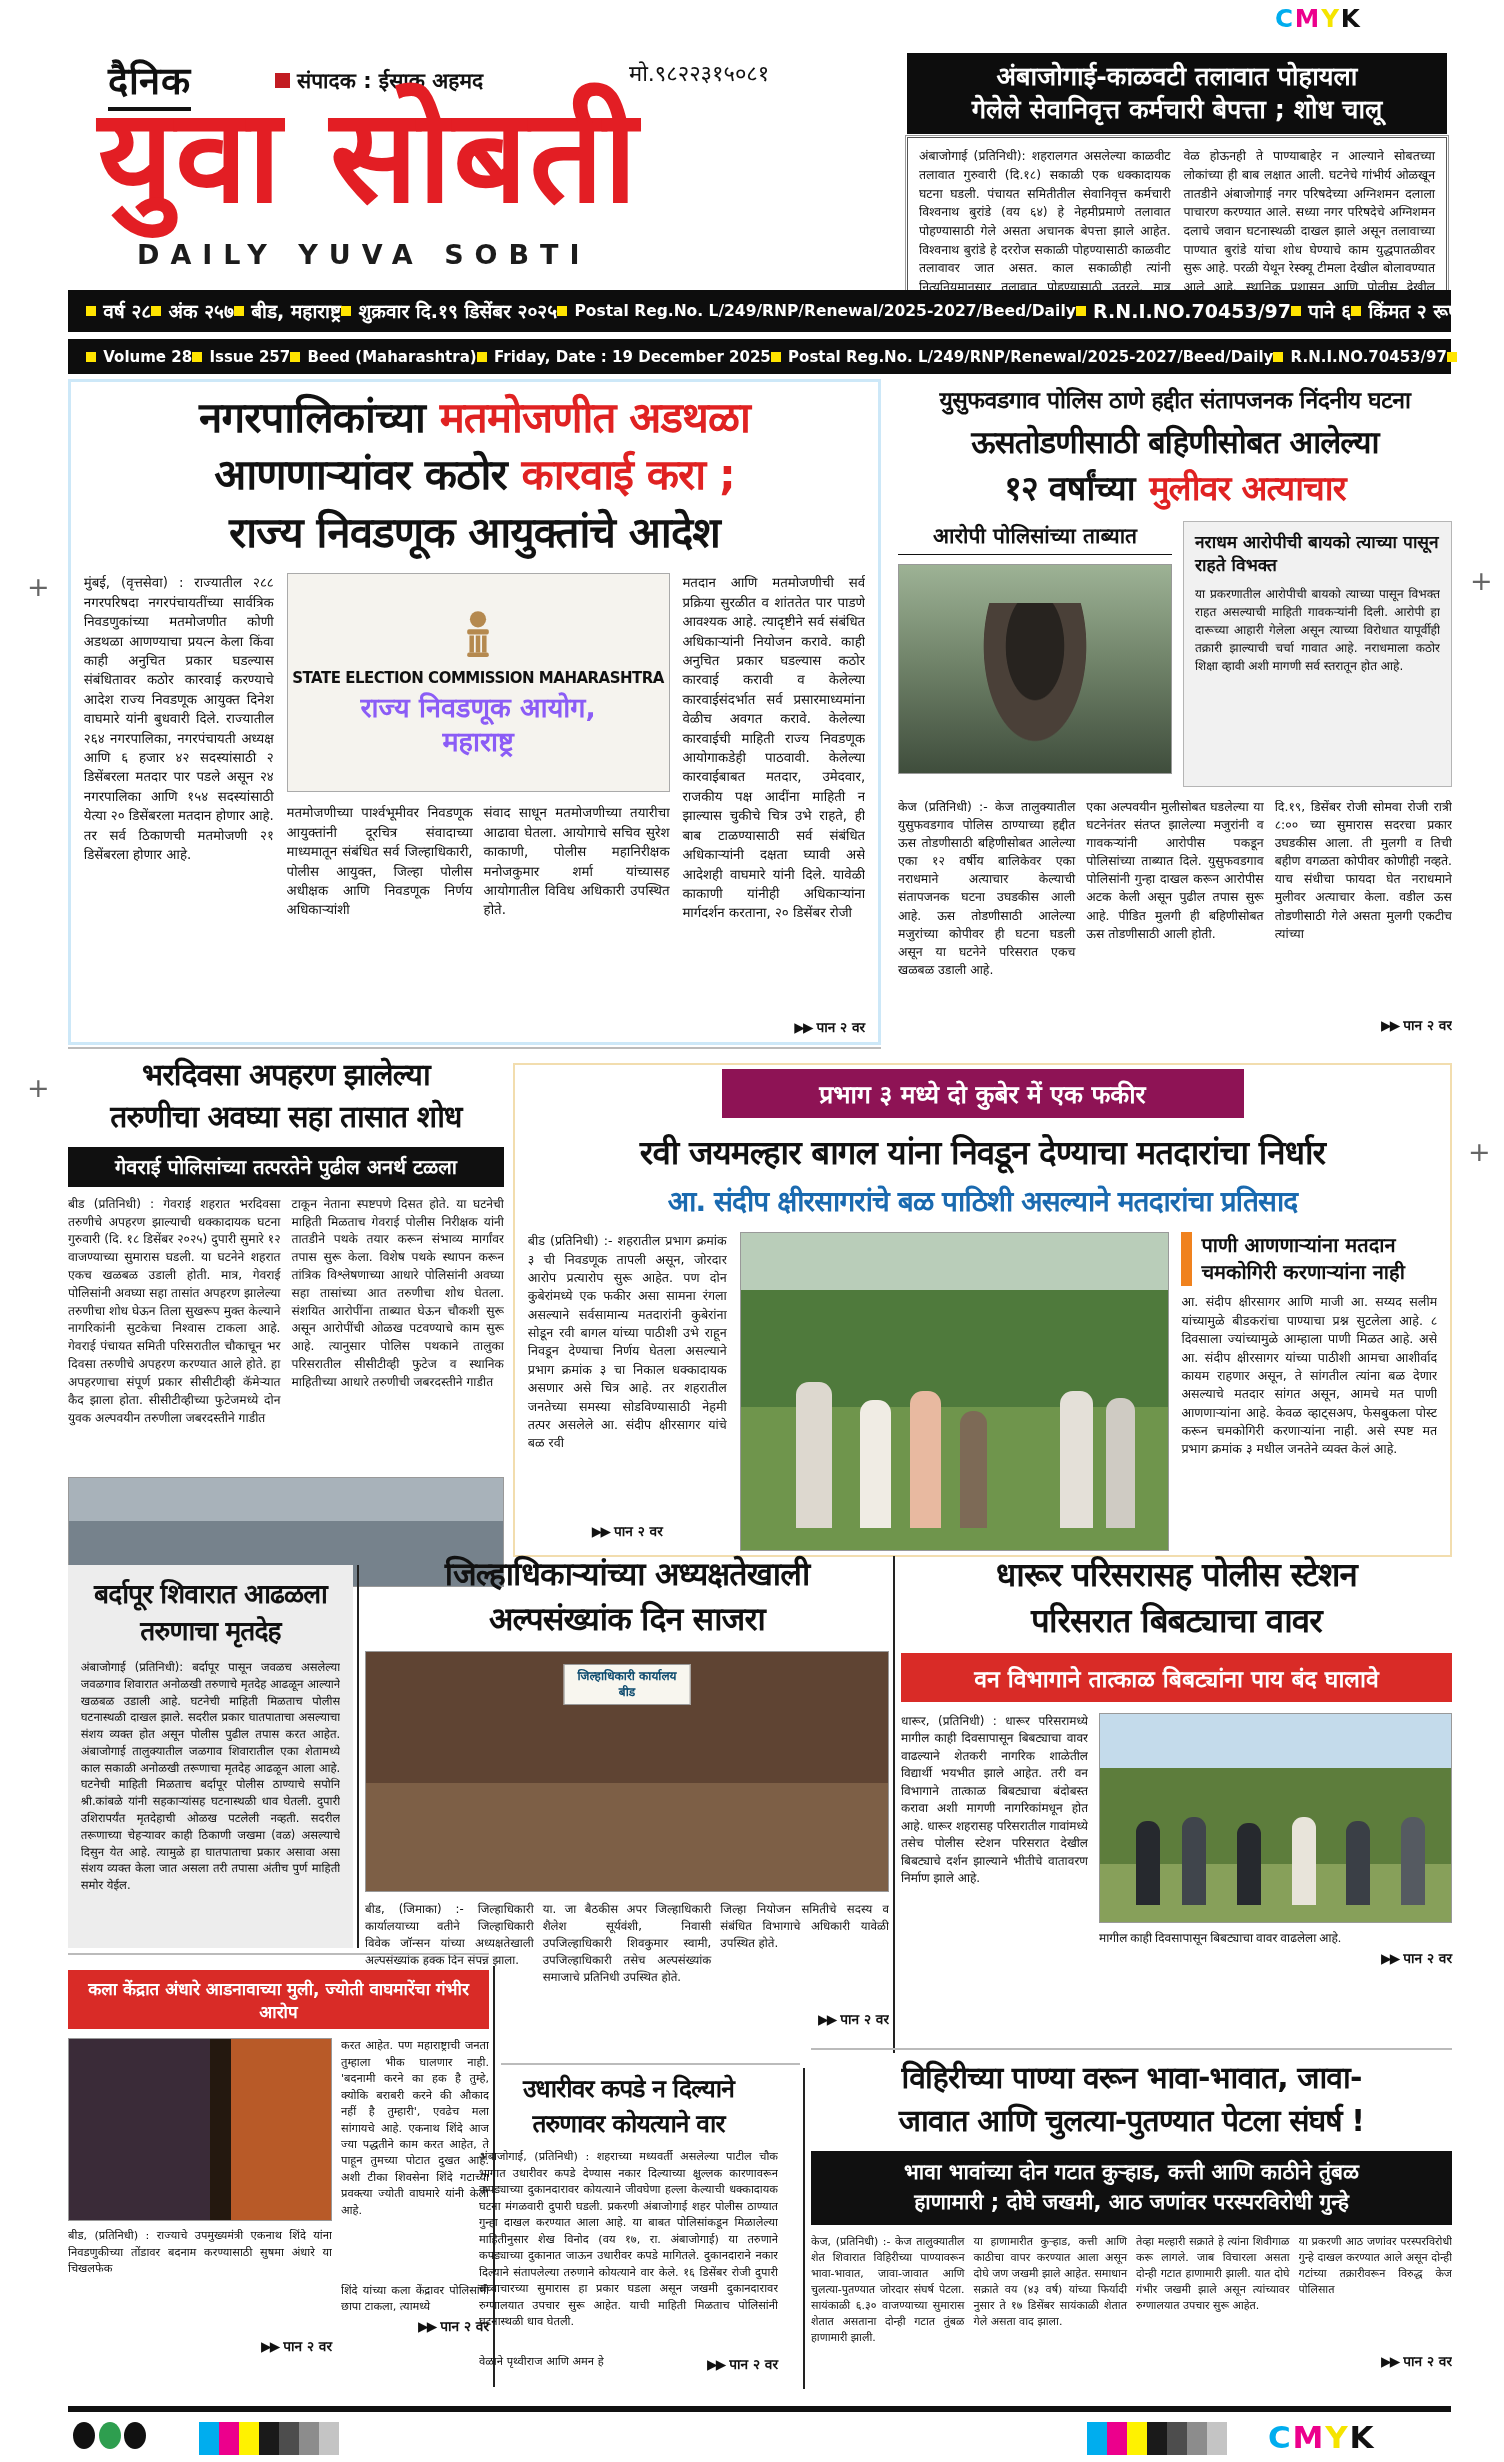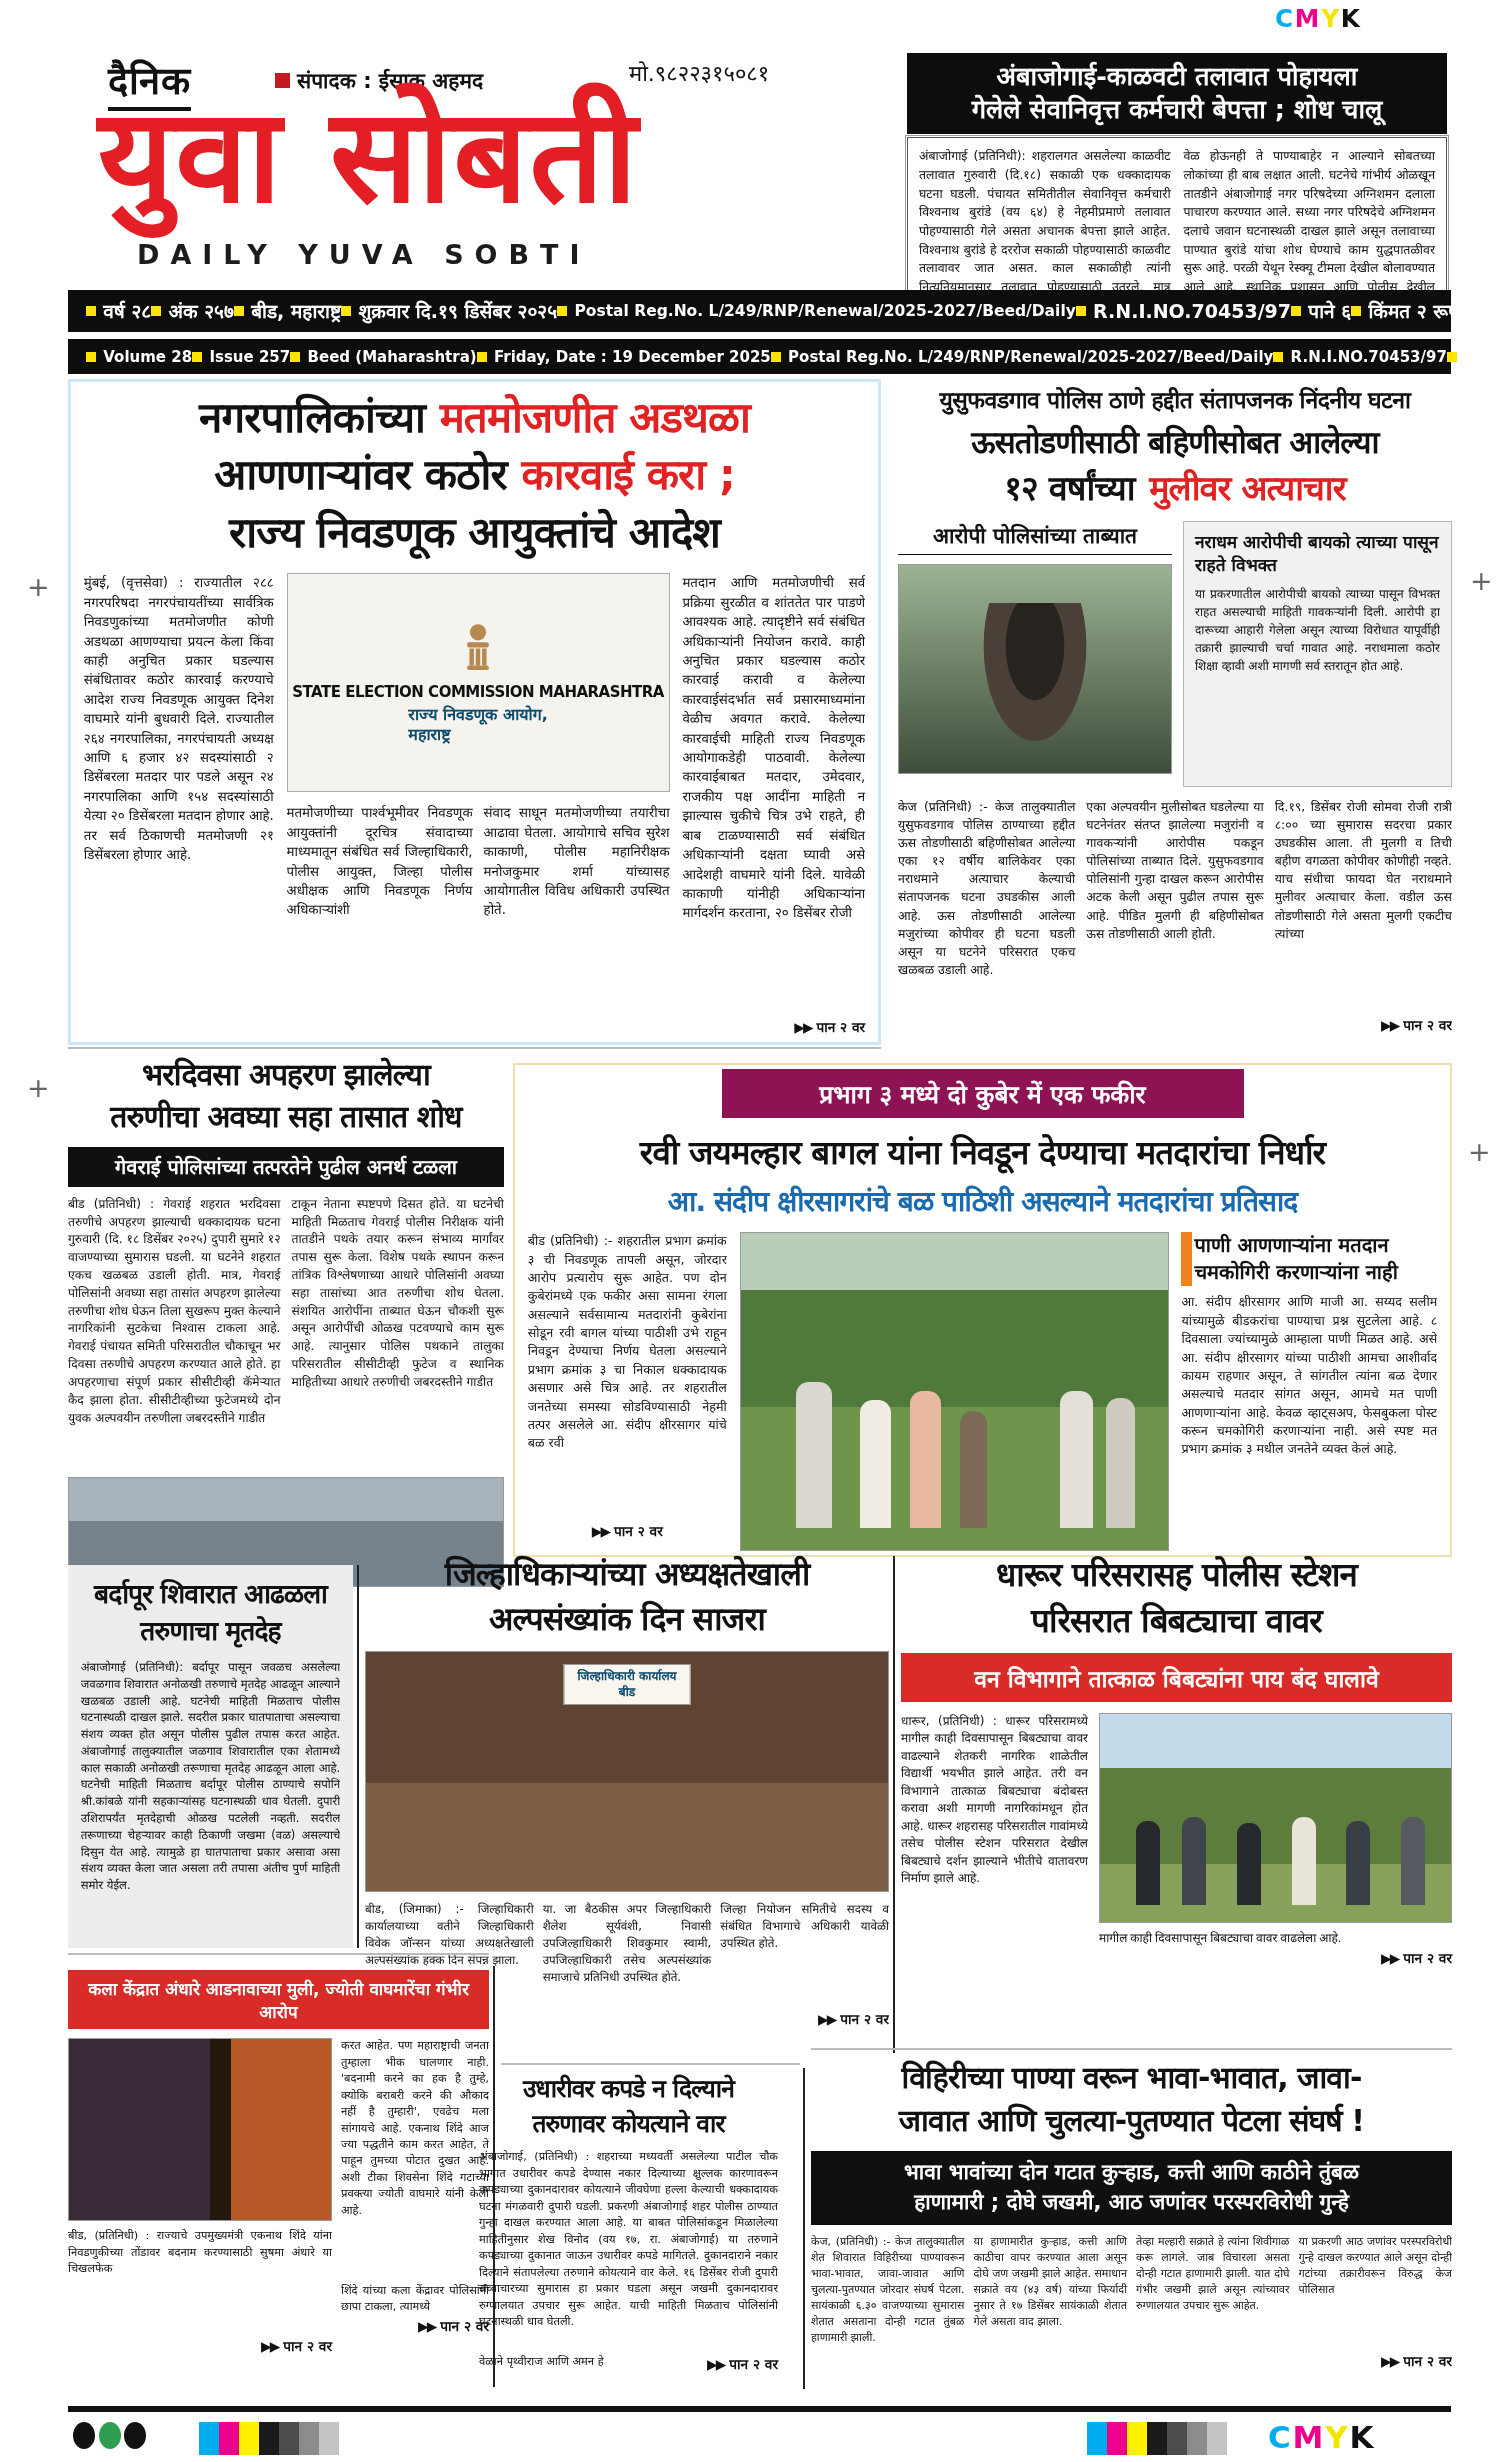--- a/index.html
+++ b/index.html
@@ -36,35 +36,35 @@
   .cont{font-weight:bold;font-size:13.7px;white-space:nowrap;}
   .cont .ar{letter-spacing:-1.8px;}
   
   .lead-left{border:3.6px solid #cde8f8;padding:7.3px 12.8px;box-sizing:border-box;}
   .ll-hl{font-size:42px;font-weight:bold;line-height:1.36;text-align:center;letter-spacing:-0.9px;}
   .ll-body{display:flex;gap:12.8px;margin-top:12.8px;}
   .btxt{font-size:13.3px;line-height:1.46;text-align:justify;}
   .sec-img{border:0.9px solid #aaa;background:#f5f3ee;height:217px;display:flex;flex-direction:column;
            align-items:center;justify-content:center;gap:3.6px;}
   .sec-en{font-size:15px;font-weight:bold;letter-spacing:-0.5px;}
-  .sec-mr{font-size:16px;font-weight:bold;color:#0c4a6e;line-height:1.25;}
+  .sec-mr{font-size:27px;font-weight:bold;color:#8b5cf6;line-height:1.25;text-align:center;}
   
   .lr-kicker{font-size:23px;font-weight:bold;text-align:center;letter-spacing:-0.5px;}
   .lr-h1{font-size:31px;font-weight:bold;text-align:center;line-height:1.4;letter-spacing:-0.9px;}
   .lr-h2{font-size:34px;font-weight:bold;text-align:center;letter-spacing:-0.9px;}
   .lr-sub{font-size:21px;font-weight:bold;text-align:center;border-bottom:1.8px solid #111;padding-bottom:5.5px;}
   .graybox{background:#f1f1f1;border:0.9px solid #b5b5b5;padding:9px 11px;}
   .graybox .t{font-size:17.3px;font-weight:bold;margin-bottom:7.3px;line-height:1.35;}
   .graybox .b{font-size:12px;line-height:1.5;text-align:justify;}
   
   .black-banner{background:#101010;color:#fff;font-weight:bold;text-align:center;}
   .red-banner{background:#d92b27;color:#fff;font-weight:bold;text-align:center;}
   .maroon-box{background:#8e1355;color:#fff;font-weight:bold;text-align:center;}
   .blue-sub{color:#1a6ab0;font-weight:bold;text-align:center;}
-  .orange-head{border-left:11px solid #f0821e;padding-left:2px;font-weight:bold;font-size:20px;line-height:1.35;}
+  .orange-head{border-left:11px solid #f0821e;padding-left:9px;font-weight:bold;font-size:20px;line-height:1.35;}
   
   .ph{position:relative;overflow:hidden;border:0.9px solid #999;}
   .ph-victim{background:linear-gradient(180deg,#9db295 0%,#72856b 45%,#3f4d3c 100%);}
   .ph-victim .fig{position:absolute;left:28%;top:18%;width:44%;height:74%;
       background:radial-gradient(ellipse at 50% 28%,#27231f 0 34%,#4a4038 35% 60%,transparent 61%);}
   .ph-ward{background:linear-gradient(180deg,#b9cdb9 0 18%,#4f7a3c 18% 55%,#6f954c 55% 100%);}
   .ph-ward .p{position:absolute;bottom:22px;border-radius:12.8px 12.8px 0 0;}
   .ph-meet{background:linear-gradient(180deg,#5f4433 0 55%,#7d5f46 55% 100%);}
   .sign{position:absolute;top:12.8px;left:50%;transform:translateX(-50%);background:#f8f6ef;border:0.9px solid #999;
         padding:3.6px 12.8px;text-align:center;font-weight:bold;font-size:12px;line-height:1.3;color:#0c4a6e;}

